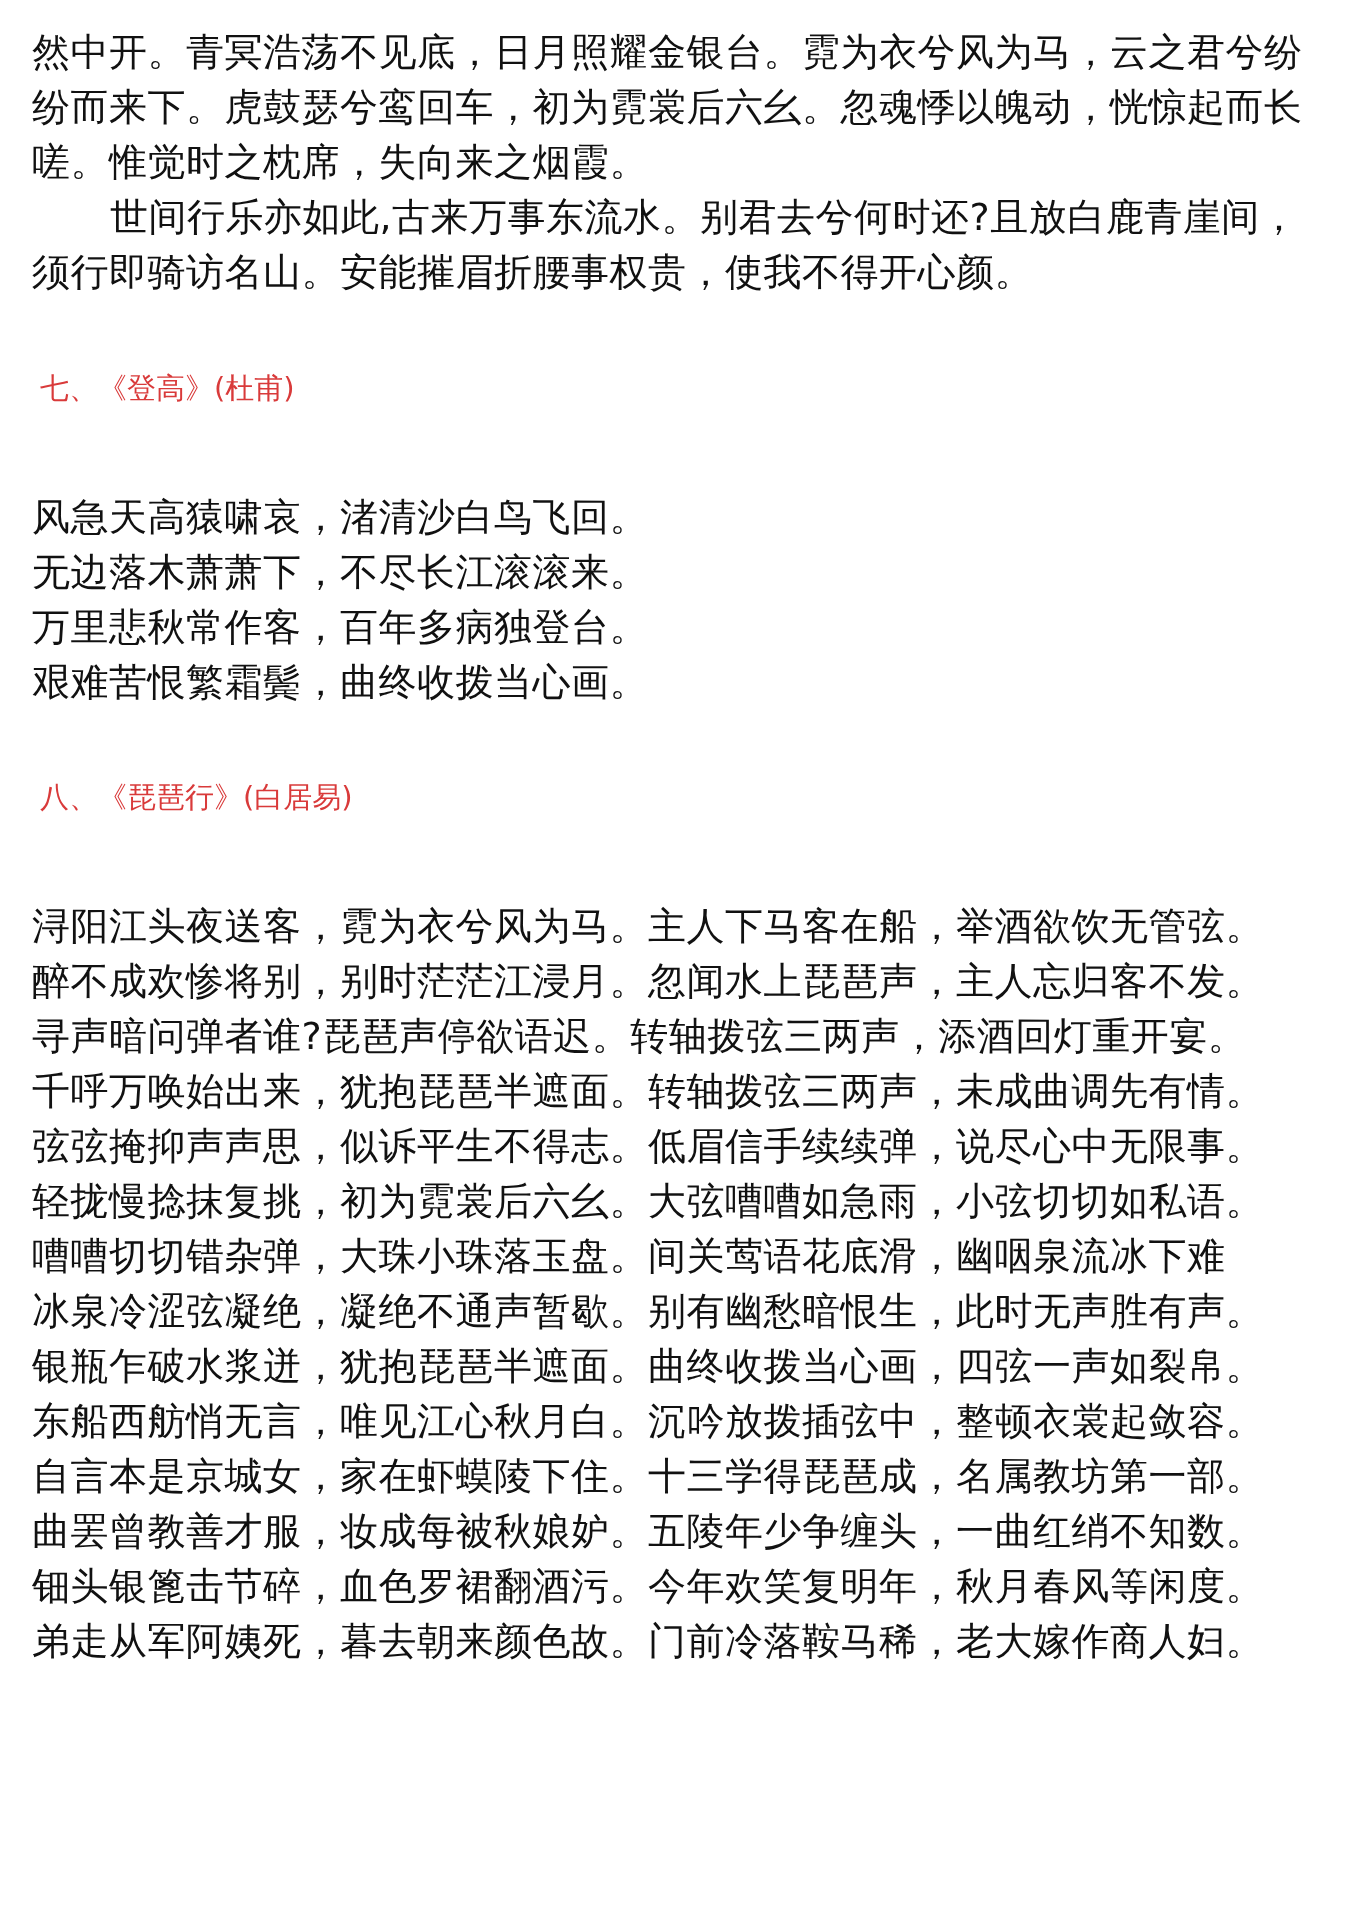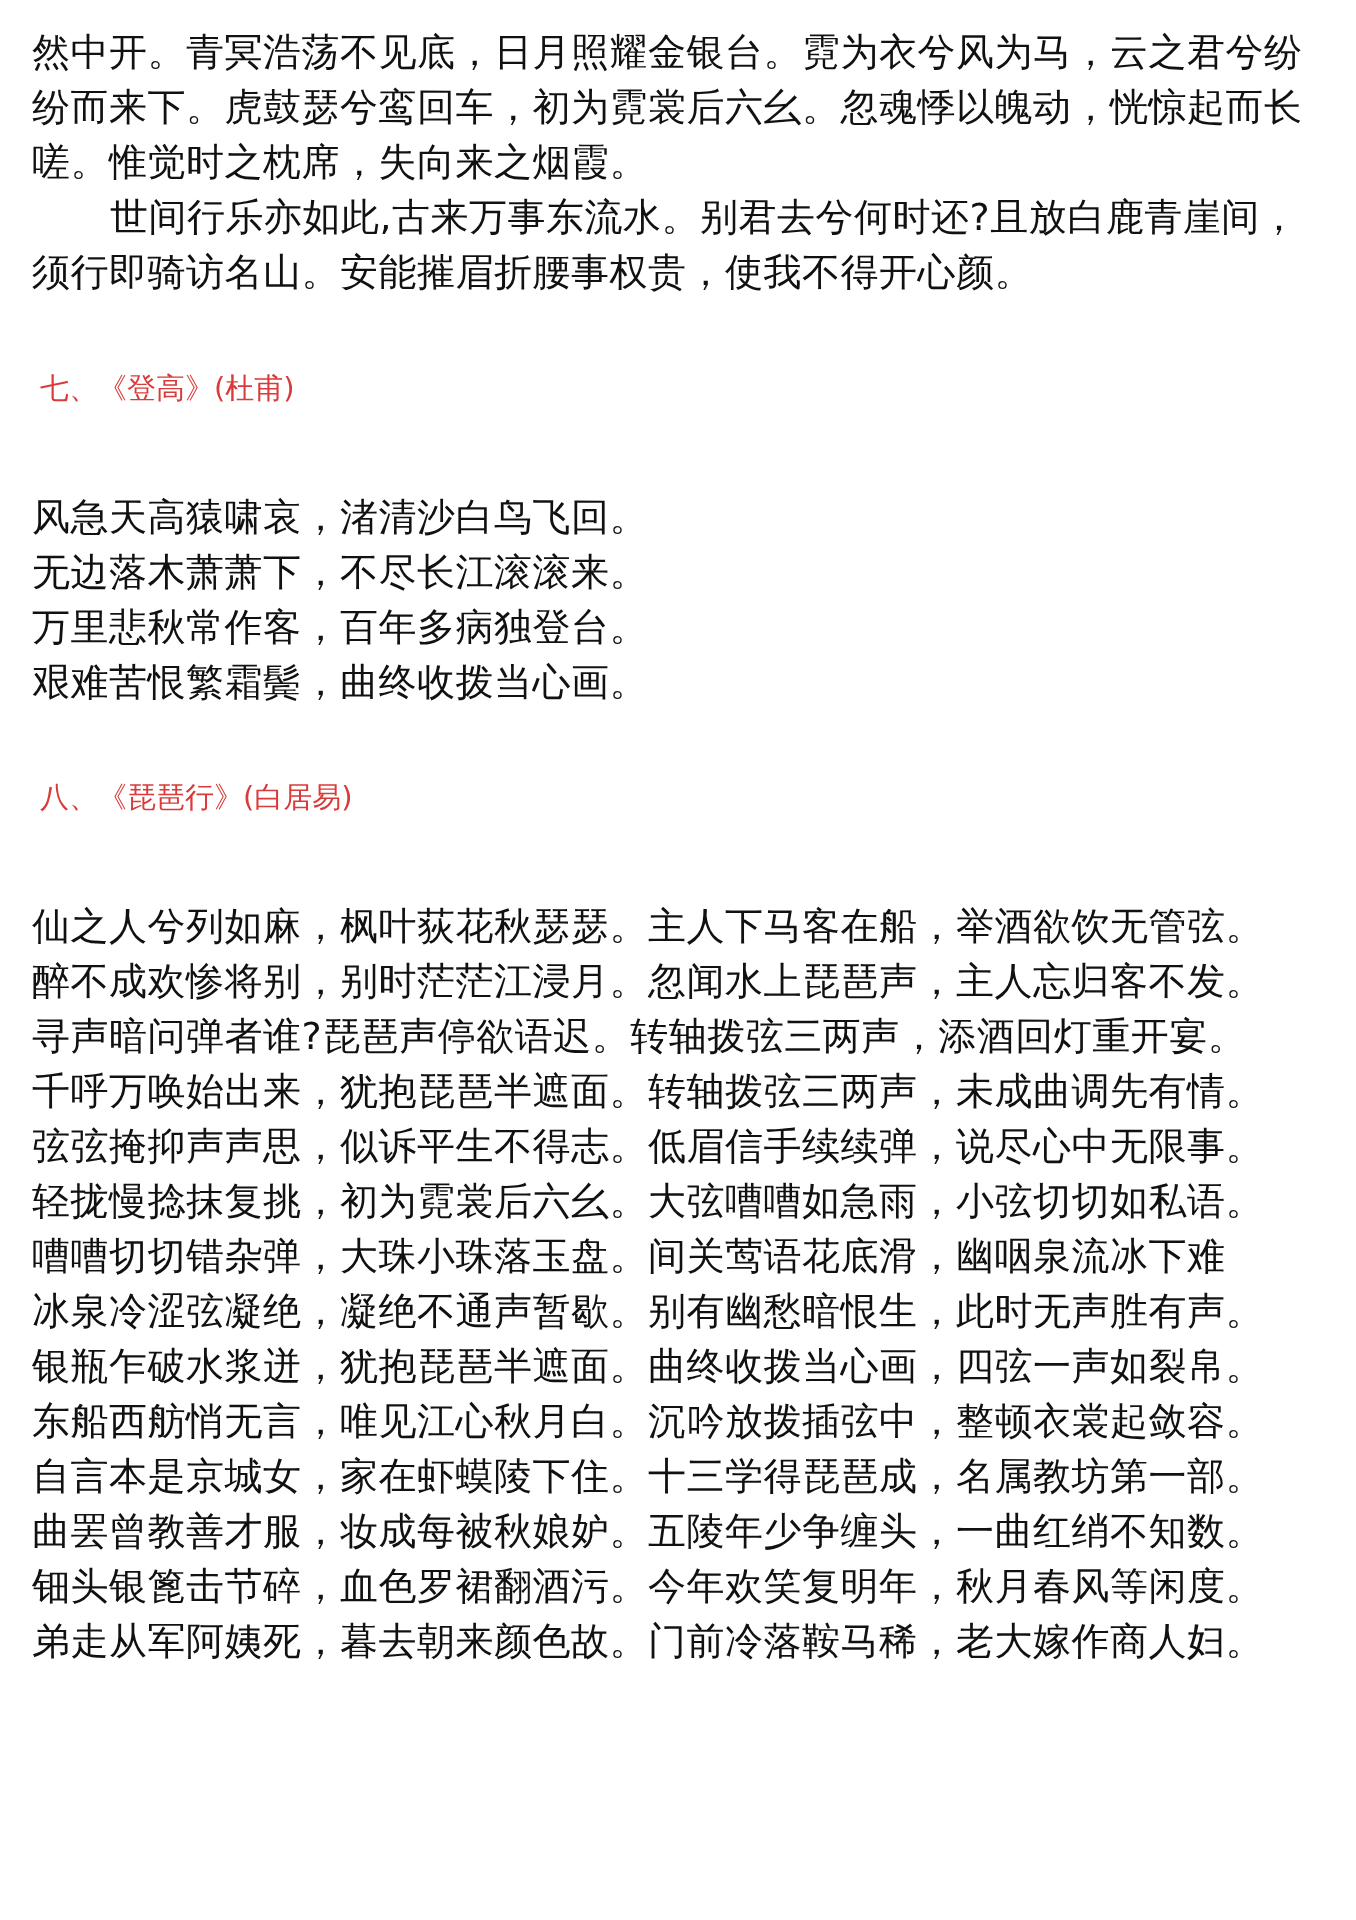--- a/index.html
+++ b/index.html
@@ -33,21 +33,21 @@
 <div>
   <div class="heading" style="top:358px">七、《登高》(杜甫)</div>
   <div class="line" style="top:490px">风急天高猿啸哀，渚清沙白鸟飞回。</div>
   <div class="line" style="top:545px">无边落木萧萧下，不尽长江滚滚来。</div>
   <div class="line" style="top:600px">万里悲秋常作客，百年多病独登台。</div>
   <div class="line" style="top:655px">艰难苦恨繁霜鬓，曲终收拨当心画。</div>
 </div>
 
 <div>
   <div class="heading" style="top:767px">八、《琵琶行》(白居易)</div>
-  <div class="line" style="top:899px">仙之人兮列如麻，枫叶荻花秋瑟瑟。主人下马客在船，举酒欲饮无管弦。</div>
+  <div class="line" style="top:899px">浔阳江头夜送客，霓为衣兮风为马。主人下马客在船，举酒欲饮无管弦。</div>
   <div class="line" style="top:954px">醉不成欢惨将别，别时茫茫江浸月。忽闻水上琵琶声，主人忘归客不发。</div>
   <div class="line" style="top:1009px">寻声暗问弹者谁?琵琶声停欲语迟。转轴拨弦三两声，添酒回灯重开宴。</div>
   <div class="line" style="top:1064px">千呼万唤始出来，犹抱琵琶半遮面。转轴拨弦三两声，未成曲调先有情。</div>
   <div class="line" style="top:1119px">弦弦掩抑声声思，似诉平生不得志。低眉信手续续弹，说尽心中无限事。</div>
   <div class="line" style="top:1174px">轻拢慢捻抹复挑，初为霓裳后六幺。大弦嘈嘈如急雨，小弦切切如私语。</div>
   <div class="line" style="top:1229px">嘈嘈切切错杂弹，大珠小珠落玉盘。间关莺语花底滑，幽咽泉流冰下难</div>
   <div class="line" style="top:1284px">冰泉冷涩弦凝绝，凝绝不通声暂歇。别有幽愁暗恨生，此时无声胜有声。</div>
   <div class="line" style="top:1339px">银瓶乍破水浆迸，犹抱琵琶半遮面。曲终收拨当心画，四弦一声如裂帛。</div>
   <div class="line" style="top:1394px">东船西舫悄无言，唯见江心秋月白。沉吟放拨插弦中，整顿衣裳起敛容。</div>
   <div class="line" style="top:1449px">自言本是京城女，家在虾蟆陵下住。十三学得琵琶成，名属教坊第一部。</div>

